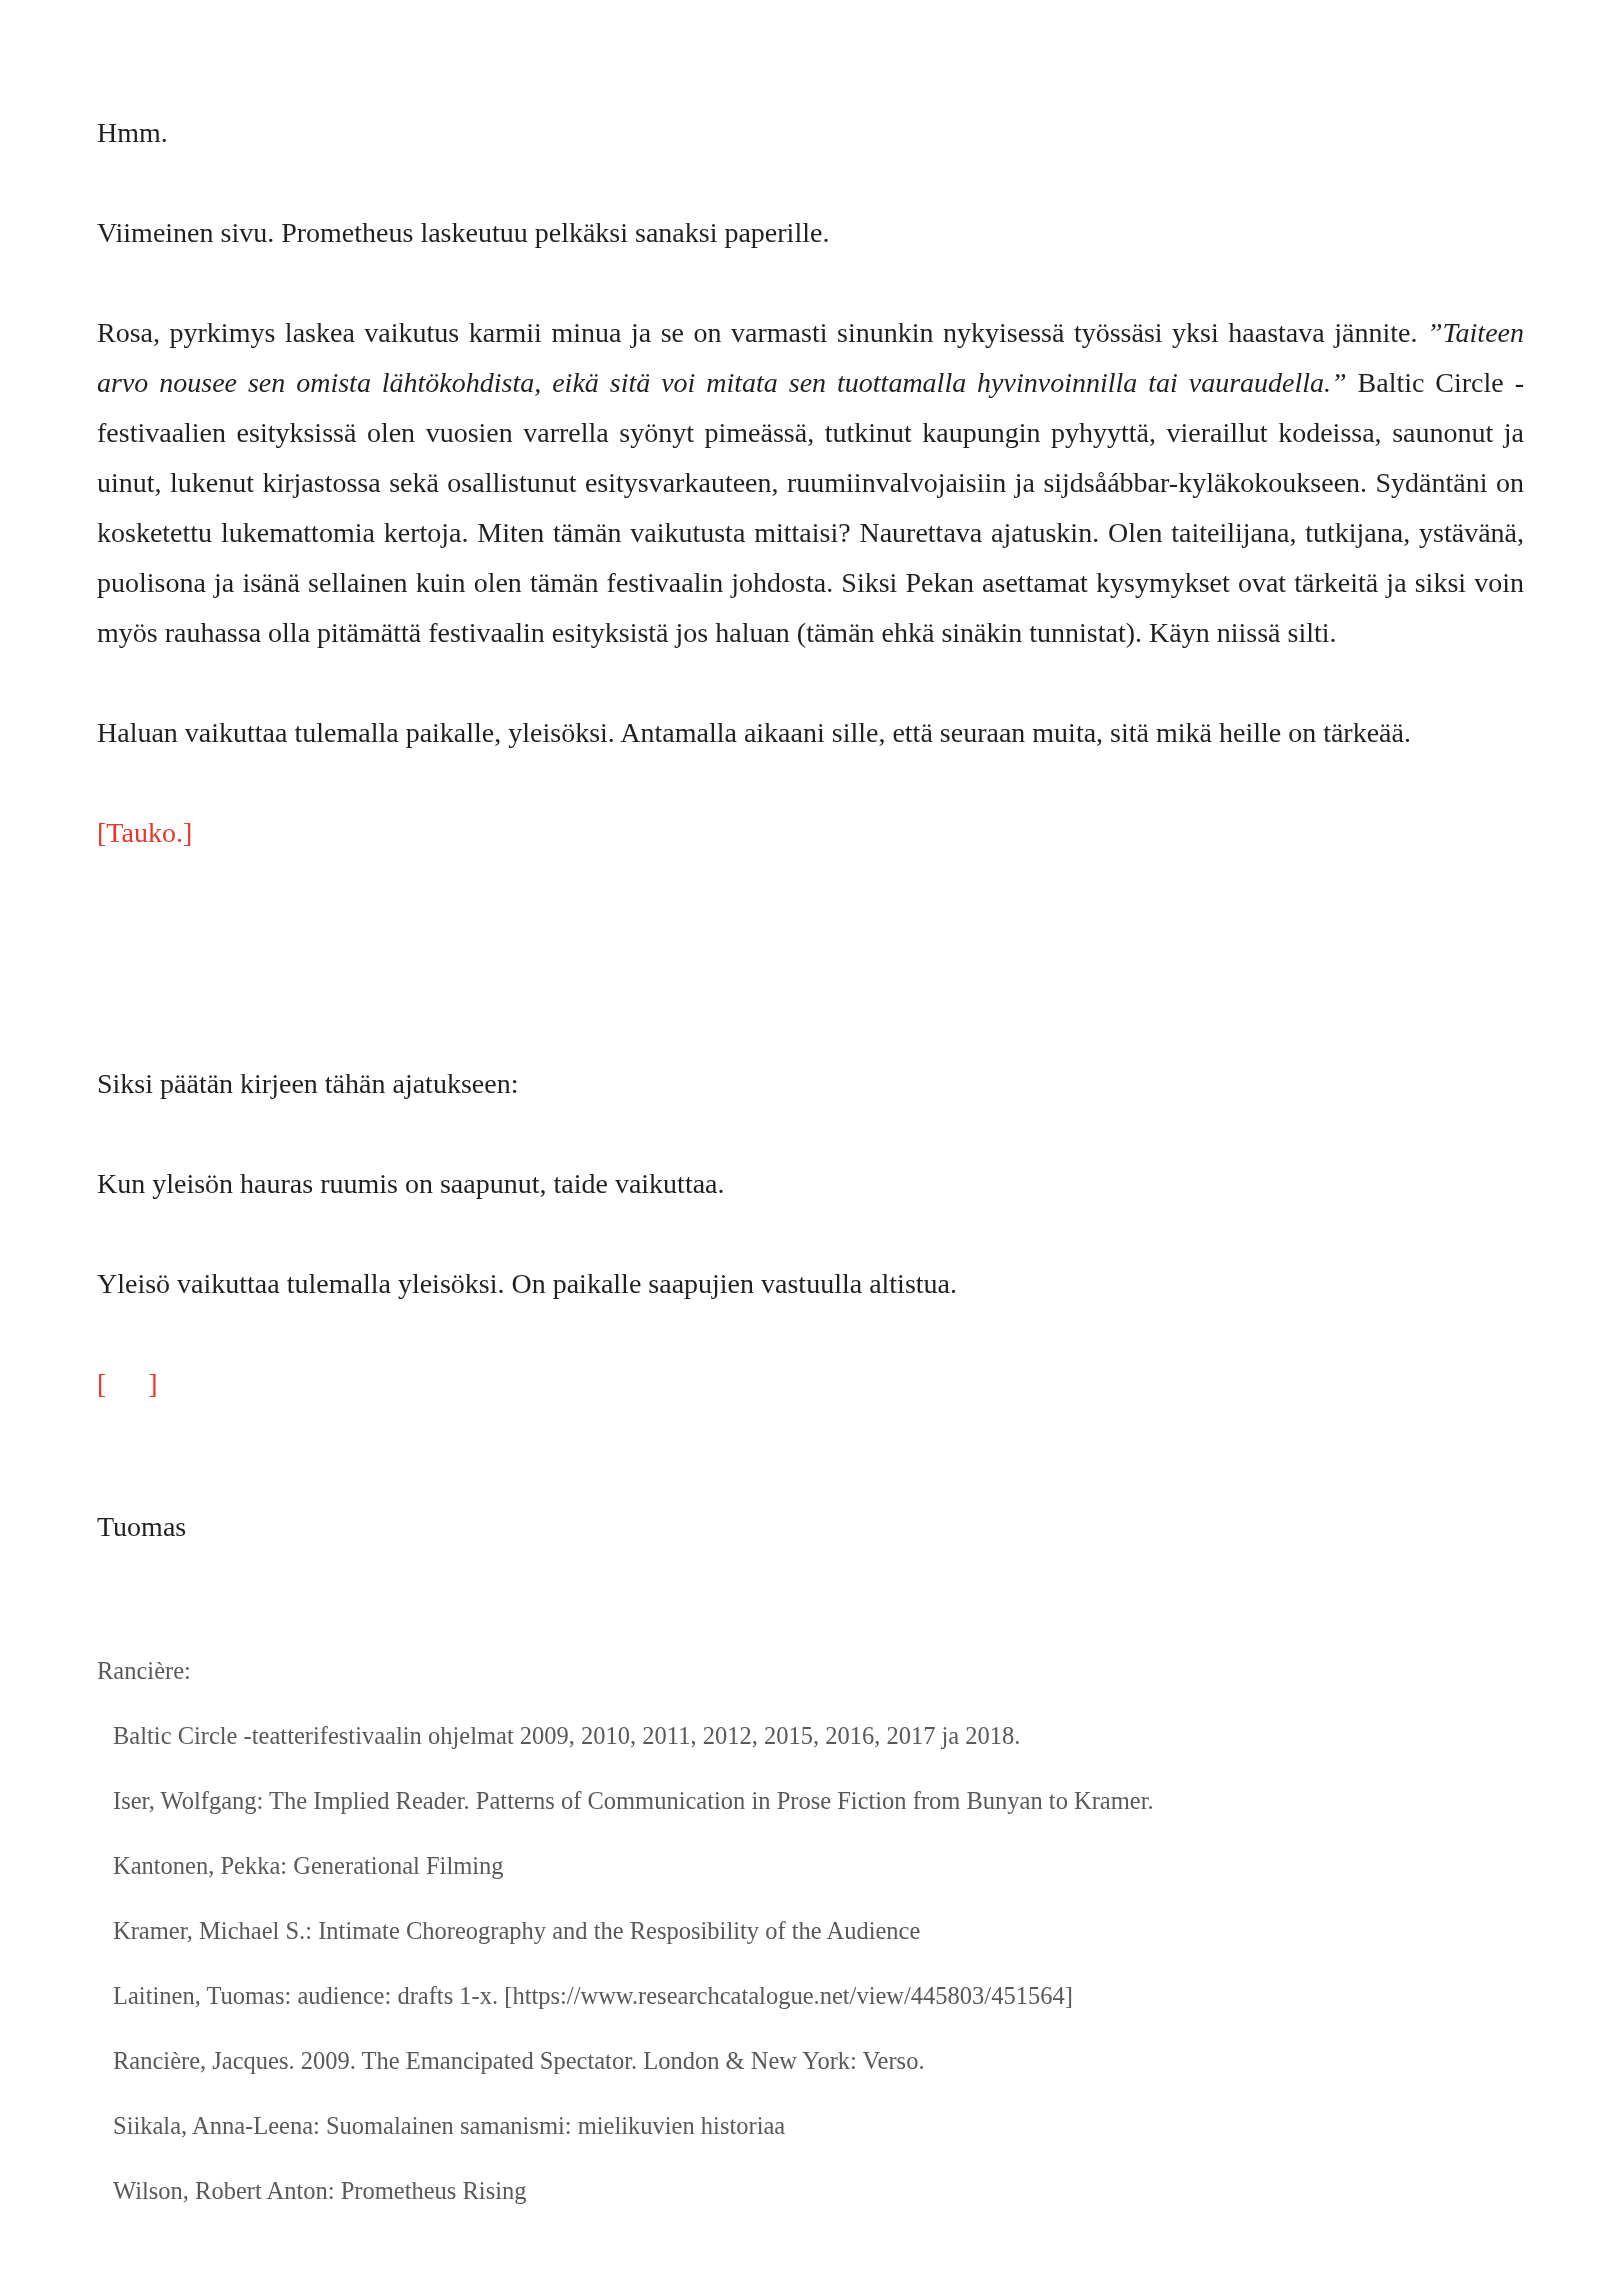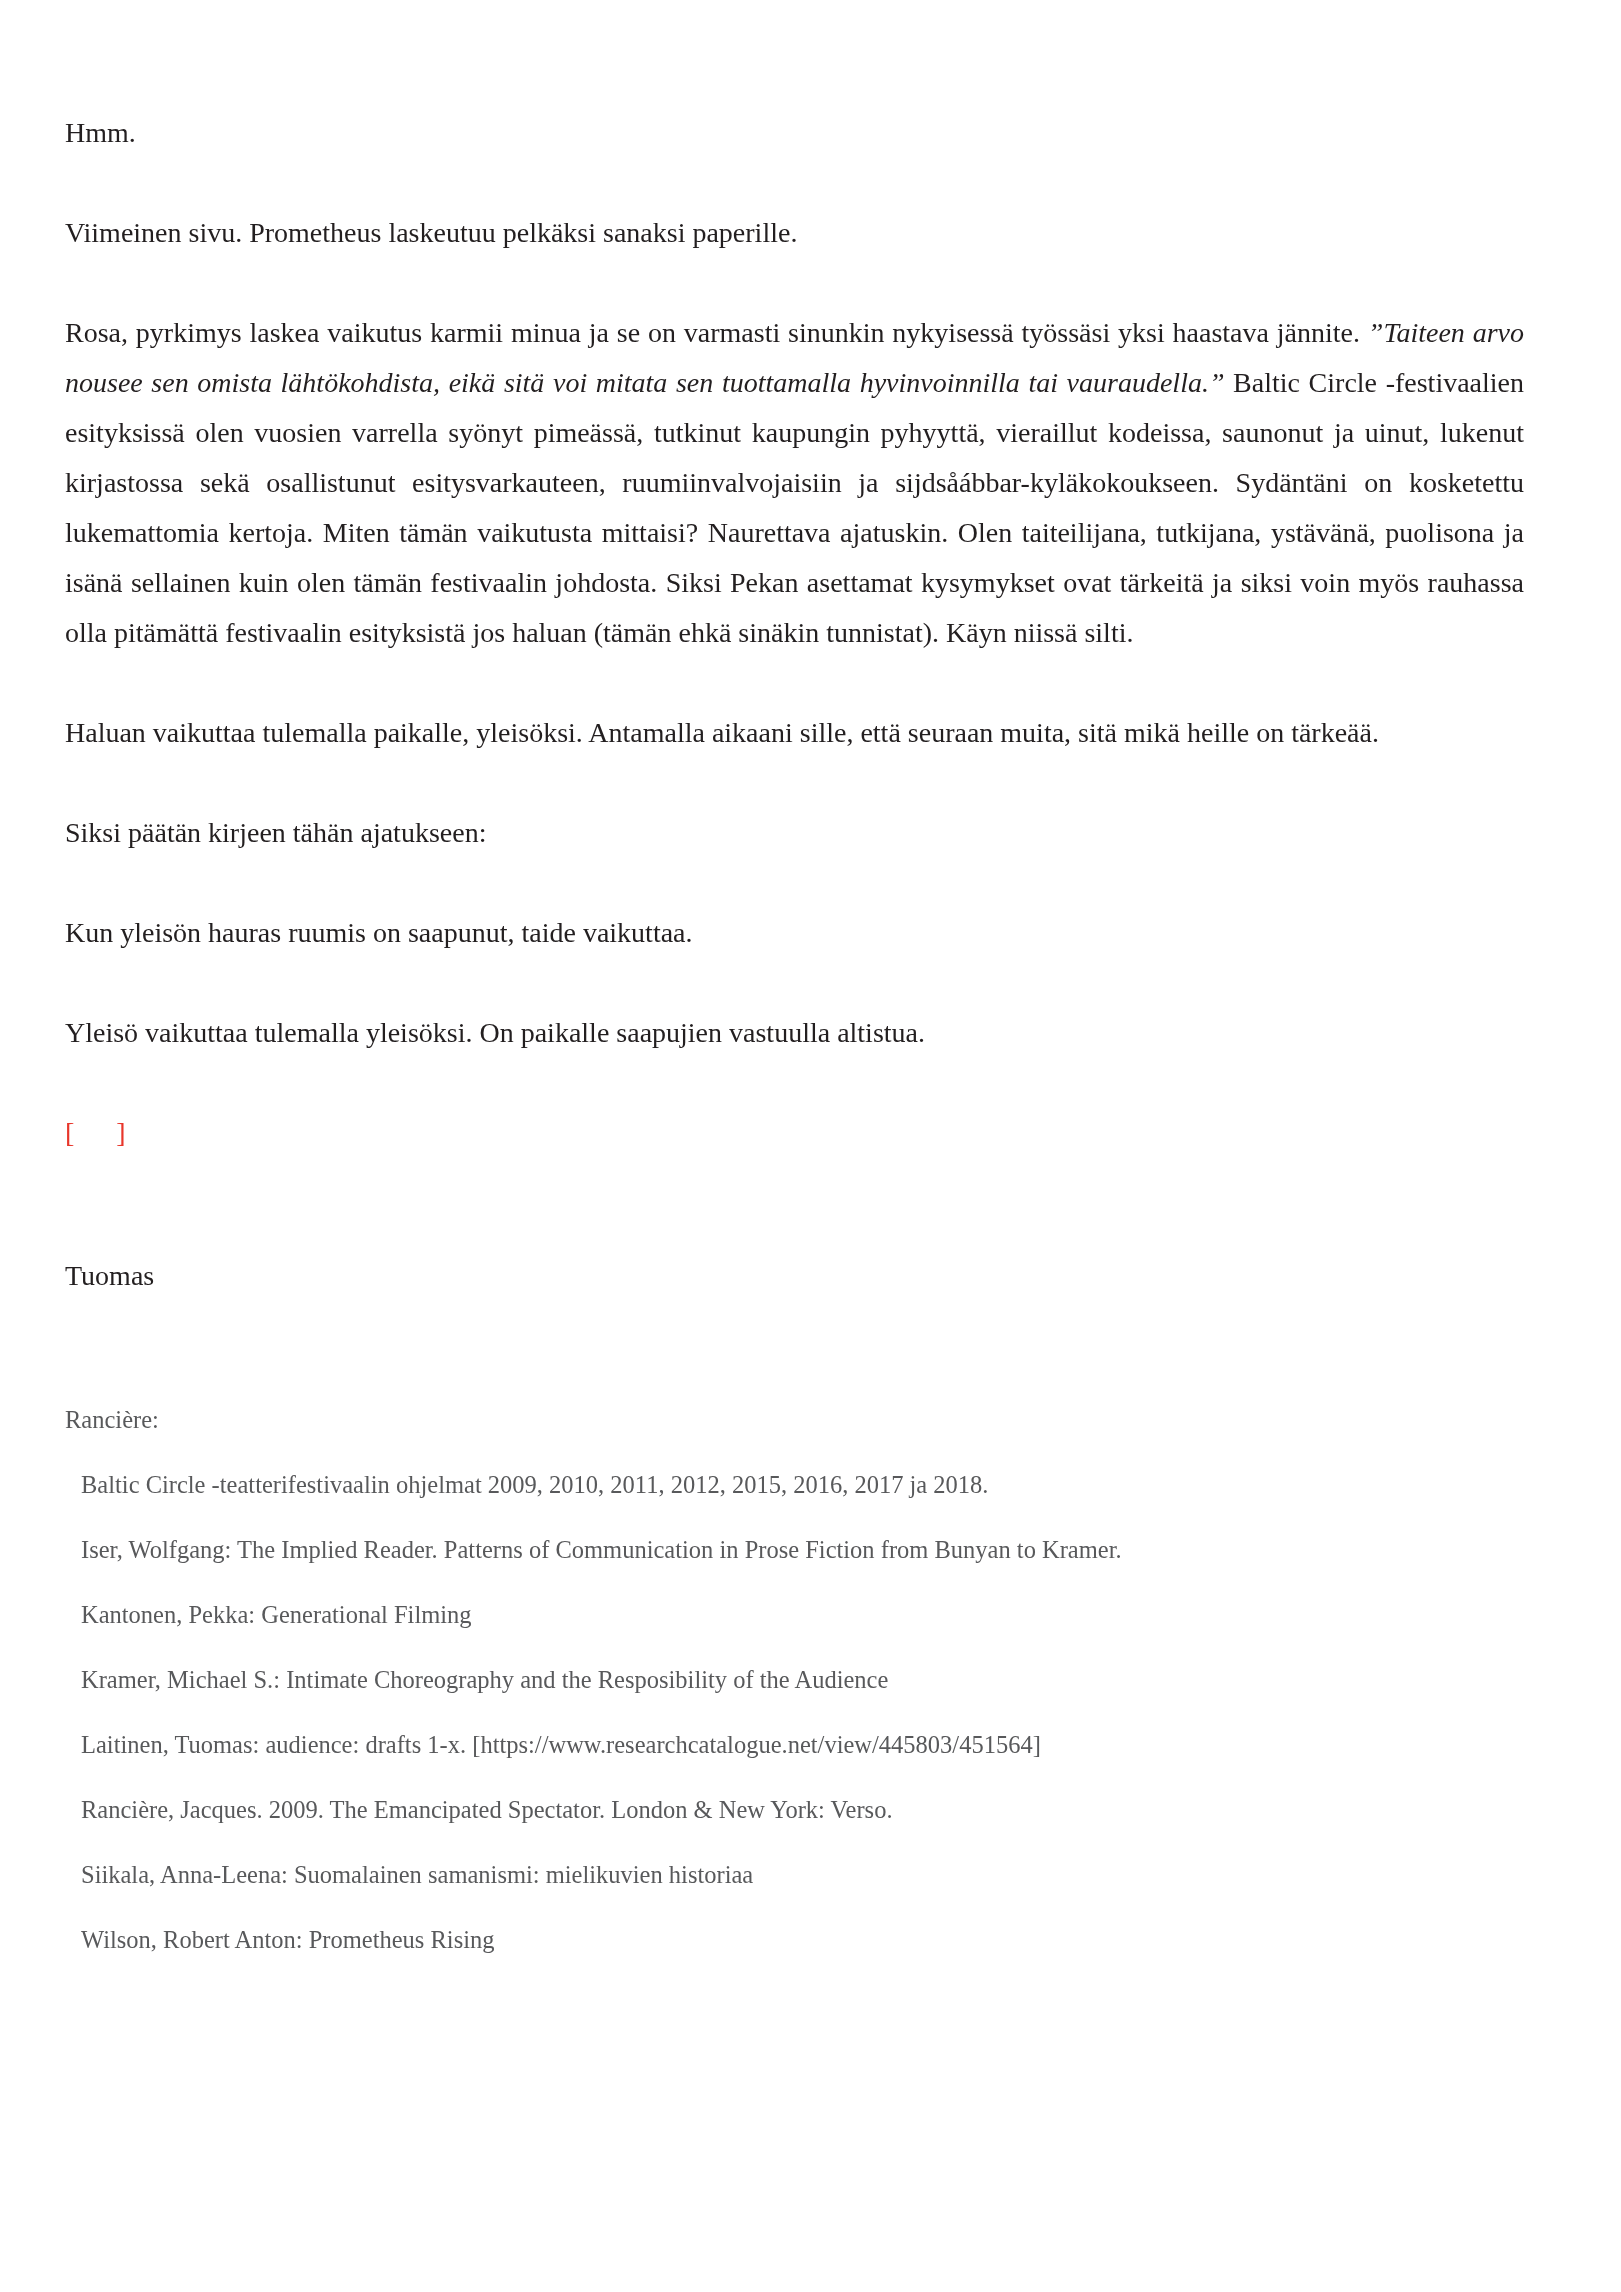--- a/index.html
+++ b/index.html
@@ -6,21 +6,21 @@
     margin: 0;
     padding: 0;
     background: #ffffff;
   }
   .page {
     position: relative;
     width: 1621px;
     height: 2293px;
     background: #ffffff;
     box-sizing: border-box;
-    padding: 108px 97px 0 65px;
+    padding: 108px 97px 0 97px;
     overflow: hidden;
     font-family: "Liberation Serif", "DejaVu Serif", serif;
     font-size: 28px;
     line-height: 50px;
     color: #231f20;
     -webkit-font-smoothing: antialiased;
   }
   .page p {
     margin: 0 0 50px 0;
     text-align: justify;
@@ -64,20 +64,21 @@
 <div class="page">
 
   <p class="no-justify">Hmm.</p>
 
   <p class="no-justify">Viimeinen sivu. Prometheus laskeutuu pelkäksi sanaksi paperille.</p>
 
   <p><span>Rosa, pyrkimys laskea vaikutus karmii minua ja se on varmasti sinunkin nykyisessä työssäsi yksi haastava jännite. </span><span class="italic">”Taiteen arvo nousee sen omista lähtökohdista, eikä sitä voi mitata sen tuottamalla hyvinvoinnilla tai vauraudella.”</span><span> Baltic Circle -festivaalien esityksissä olen vuosien varrella syönyt pimeässä, tutkinut kaupungin pyhyyttä, vieraillut kodeissa, saunonut ja uinut, lukenut kirjastossa sekä osallistunut esitysvarkauteen, ruumiinvalvojaisiin ja sijdsåábbar-kyläkokoukseen. Sydäntäni on kosketettu lukemattomia kertoja. Miten tämän vaikutusta mittaisi? Naurettava ajatuskin. Olen taiteilijana, tutkijana, ystävänä, puolisona ja isänä sellainen kuin olen tämän festivaalin johdosta. Siksi Pekan asettamat kysymykset ovat tärkeitä ja siksi voin myös rauhassa olla pitämättä festivaalin esityksistä jos haluan (tämän ehkä sinäkin tunnistat). Käyn niissä silti.</span></p>
 
   <p>Haluan vaikuttaa tulemalla paikalle, yleisöksi. Antamalla aikaani sille, että seuraan muita, sitä mikä heille on tärkeää.</p>
 
+  <p class="red no-justify gap-xlarge">[Tauko.]</p>
 
   <p class="no-justify">Siksi päätän kirjeen tähän ajatukseen:</p>
 
   <p class="no-justify">Kun yleisön hauras ruumis on saapunut, taide vaikuttaa.</p>
 
   <p class="no-justify">Yleisö vaikuttaa tulemalla yleisöksi. On paikalle saapujien vastuulla altistua.</p>
 
   <p class="red no-justify gap-large">[  ]</p>
 
   <div class="signature-block gap-medium" style="margin-bottom:94px;">

